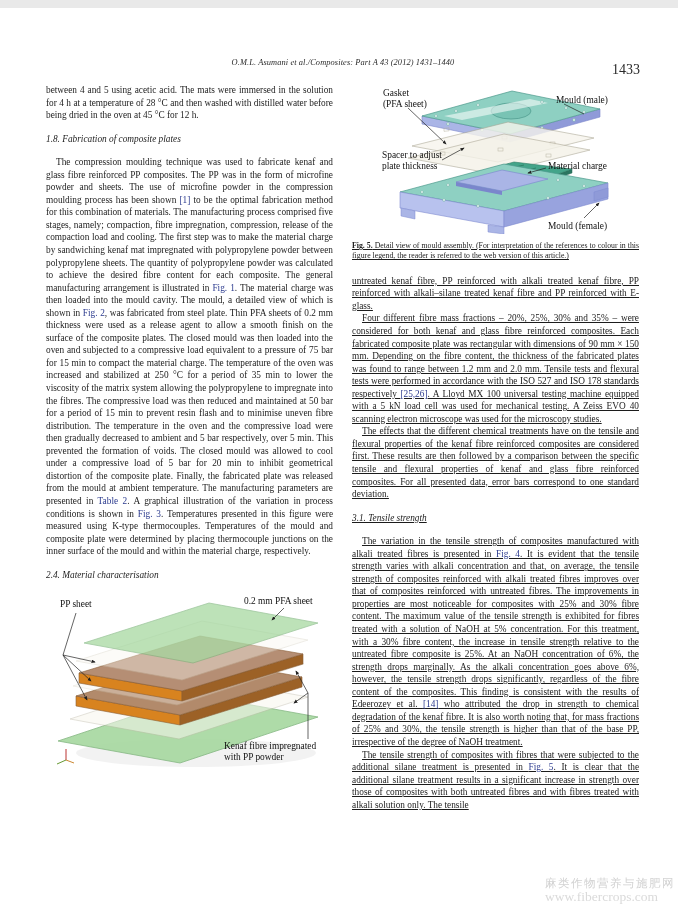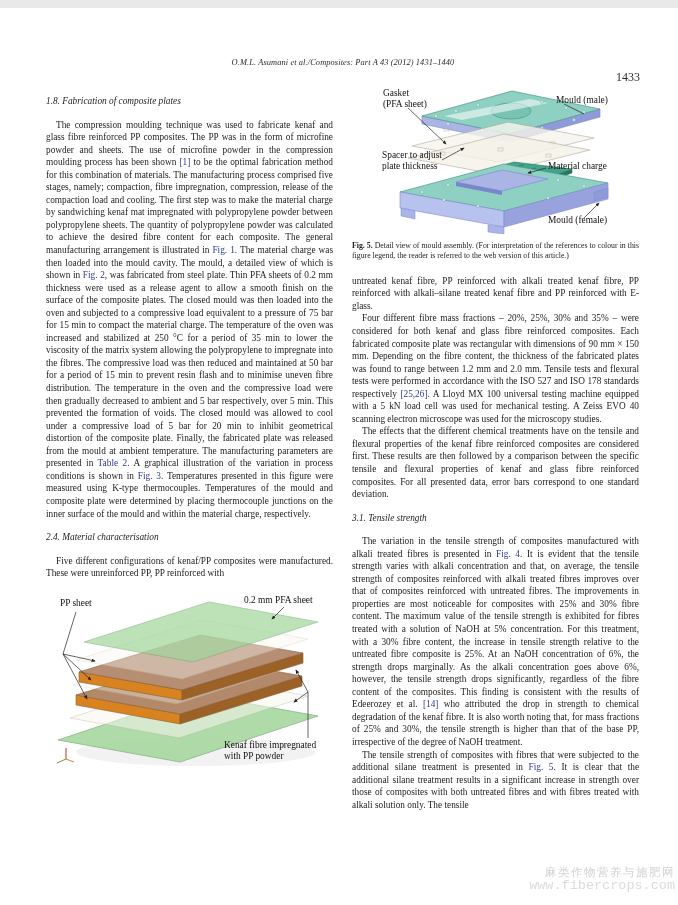--- a/index.html
+++ b/index.html
@@ -5,64 +5,64 @@
   html,body{margin:0;padding:0;background:#e9e9e9;}
   .page{
     position:relative;width:678px;height:905px;background:#ffffff;
     font-family:"Liberation Serif","DejaVu Serif",serif;color:#1c1c1c;
     overflow:hidden;margin:8px auto;
   }
   
   .hdr{position:absolute;left:46px;top:50px;width:594px;height:14px;}
   .hdr-title{position:absolute;left:0;right:0;text-align:center;font-style:italic;
     font-size:8.4px;color:#2a2a2a;letter-spacing:.1px;}
-  .hdr-page{position:absolute;right:0;top:12px;font-size:12px;color:#2a2a2a;}
+  .hdr-page{position:absolute;right:0;top:4px;font-size:14px;color:#2a2a2a;}
   
   .col{position:absolute;top:76px;width:287px;font-size:9.3px;line-height:12.55px;
     text-align:justify;color:#1c1c1c;}
   .col-left{left:46px;}
-  .col-right{left:352px;}
+  .col-right{left:352px;text-decoration:underline;}
   .p{margin:0;}
   .p.indent{text-indent:10px;}
   .h{margin:11px 0;font-size:9.3px;font-weight:normal;line-height:12.55px;}
   .h.italic{font-style:italic;}
   .h.bold{font-weight:bold;}
   .ref-link{color:#2b3a8e;}
   .b{font-weight:bold;}
   
   .figure{position:relative;}
   .fig1{margin-top:12px;height:182px;}
   .fig2{height:150px;margin-bottom:2px;}
   .figlabel{position:absolute;font-size:9.4px;line-height:11px;color:#111;
     white-space:pre-line;text-align:left;}
   .caption{font-size:7.8px;line-height:10.4px;text-align:justify;color:#222;margin:7px 0 0 0;}
   .fig2cap{margin-bottom:13px;}
   svg{display:block;}
   
-  .watermark{position:absolute;right:3px;bottom:20px;text-align:right;
-    font-family:Liberation Mono, monospace;user-select:none;}
+  .watermark{position:absolute;right:3px;bottom:9px;text-align:left;
+    font-family:Liberation Serif, serif;user-select:none;}
   .wm1{font-size:11.5px;color:#d2d2d2;letter-spacing:1.5px;line-height:13px;}
   .wm2{font-size:13.5px;color:#dadada;line-height:14px;}
 </style>
 </head>
 <body>
 
 <div class="page">
 
   <div class="hdr">
     <div class="hdr-title">O.M.L. Asumani et al./Composites: Part A 43 (2012) 1431–1440</div>
     <div class="hdr-page">1433</div>
   </div>
 
   <div class="col col-left">
     <div>
+        <p class="p"><span>between 4 and 5 using acetic acid. The mats were immersed in the solution for 4 h at a temperature of 28 °C and then washed with distilled water before being dried in the oven at 45 °C for 12 h.</span></p>
         <h3 class="h italic"><span>1.8. Fabrication of composite plates</span></h3>
         <p class="p indent"><span>The compression moulding technique was used to fabricate kenaf and glass fibre reinforced PP composites. The PP was in the form of microfine powder and sheets. The use of microfine powder in the compression moulding process has been shown </span><span class="ref-link">[1]</span><span> to be the optimal fabrication method for this combination of materials. The manufacturing process comprised five stages, namely; compaction, fibre impregnation, compression, release of the compaction load and cooling. The first step was to make the material charge by sandwiching kenaf mat impregnated with polypropylene powder between polypropylene sheets. The quantity of polypropylene powder was calculated to achieve the desired fibre content for each composite. The general manufacturing arrangement is illustrated in </span><span class="ref-link">Fig. 1</span><span>. The material charge was then loaded into the mould cavity. The mould, a detailed view of which is shown in </span><span class="ref-link">Fig. 2</span><span>, was fabricated from steel plate. Thin PFA sheets of 0.2 mm thickness were used as a release agent to allow a smooth finish on the surface of the composite plates. The closed mould was then loaded into the oven and subjected to a compressive load equivalent to a pressure of 75 bar for 15 min to compact the material charge. The temperature of the oven was increased and stabilized at 250 °C for a period of 35 min to lower the viscosity of the matrix system allowing the polypropylene to impregnate into the fibres. The compressive load was then reduced and maintained at 50 bar for a period of 15 min to prevent resin flash and to minimise uneven fibre distribution. The temperature in the oven and the compressive load were then gradually decreased to ambient and 5 bar respectively, over 5 min. This prevented the formation of voids. The closed mould was allowed to cool under a compressive load of 5 bar for 20 min to inhibit geometrical distortion of the composite plate. Finally, the fabricated plate was released from the mould at ambient temperature. The manufacturing parameters are presented in </span><span class="ref-link">Table 2</span><span>. A graphical illustration of the variation in process conditions is shown in </span><span class="ref-link">Fig. 3</span><span>. Temperatures presented in this figure were measured using K-type thermocouples. Temperatures of the mould and composite plate were determined by placing thermocouple junctions on the inner surface of the mould and within the material charge, respectively.</span></p>
         <h3 class="h italic"><span>2.4. Material characterisation</span></h3>
-        <p class="p indent"><span>Five different configurations of kenaf/PP composites were manufactured. These were unreinforced PP, PP reinforced with</span></p>
       </div>
 
     <div class="figure fig1">
       <svg width="287" height="182" viewBox="0 0 287 182">
         <defs>
           <marker id="arr" markerWidth="7" markerHeight="7" refX="5" refY="2.5" orient="auto">
             <polygon points="0,0 6,2.5 0,5" fill="#222"></polygon>
           </marker>
         </defs>
 
@@ -182,21 +182,21 @@
         <path d="M90,76 L112,64" stroke="#222" stroke-width="0.7" fill="none" marker-end="url(#arr2)"></path>
         <path d="M194,84 L176,89" stroke="#222" stroke-width="0.7" fill="none" marker-end="url(#arr2)"></path>
         <path d="M232,134 L247,119" stroke="#222" stroke-width="0.7" fill="none" marker-end="url(#arr2)"></path>
       </svg>
       <div class="figlabel" style="left:31px;top:4px;">Gasket
 (PFA sheet)</div>
       <div class="figlabel" style="left:204px;top:11px;">Mould (male)</div>
       <div class="figlabel" style="left:30px;top:66px;">Spacer to adjust
 plate thickness</div>
       <div class="figlabel" style="left:196px;top:77px;">Material charge</div>
-      <div class="figlabel" style="left:196px;top:131px;">Mould (female)</div>
+      <div class="figlabel" style="left:196px;top:137px;">Mould (female)</div>
     </div>
     <p class="caption fig2cap"><span class="b">Fig. 5.</span><span> Detail view of mould assembly. (For interpretation of the references to colour in this figure legend, the reader is referred to the web version of this article.)</span></p>
 
     <div>
         <p class="p"><span>untreated kenaf fibre, PP reinforced with alkali treated kenaf fibre, PP reinforced with alkali–silane treated kenaf fibre and PP reinforced with E-glass.</span></p>
         <p class="p indent"><span>Four different fibre mass fractions – 20%, 25%, 30% and 35% – were considered for both kenaf and glass fibre reinforced composites. Each fabricated composite plate was rectangular with dimensions of 90 mm × 150 mm. Depending on the fibre content, the thickness of the fabricated plates was found to range between 1.2 mm and 2.0 mm. Tensile tests and flexural tests were performed in accordance with the ISO 527 and ISO 178 standards respectively </span><span class="ref-link">[25,26]</span><span>. A Lloyd MX 100 universal testing machine equipped with a 5 kN load cell was used for mechanical testing. A Zeiss EVO 40 scanning electron microscope was used for the microscopy studies.</span></p>
         <p class="p indent"><span>The effects that the different chemical treatments have on the tensile and flexural properties of the kenaf fibre reinforced composites are considered first. These results are then followed by a comparison between the specific tensile and flexural properties of kenaf and glass fibre reinforced composites. For all presented data, error bars correspond to one standard deviation.</span></p>
         <h3 class="h italic"><span>3.1. Tensile strength</span></h3>
         <p class="p indent"><span>The variation in the tensile strength of composites manufactured with alkali treated fibres is presented in </span><span class="ref-link">Fig. 4</span><span>. It is evident that the tensile strength varies with alkali concentration and that, on average, the tensile strength of composites reinforced with alkali treated fibres improves over that of composites reinforced with untreated fibres. The improvements in properties are most noticeable for composites with 25% and 30% fibre content. The maximum value of the tensile strength is exhibited for fibres treated with a solution of NaOH at 5% concentration. For this treatment, with a 30% fibre content, the increase in tensile strength relative to the untreated fibre composite is 25%. At an NaOH concentration of 6%, the strength drops marginally. As the alkali concentration goes above 6%, however, the tensile strength drops significantly, regardless of the fibre content of the composites. This finding is consistent with the results of Edeerozey et al. </span><span class="ref-link">[14]</span><span> who attributed the drop in strength to chemical degradation of the kenaf fibre. It is also worth noting that, for mass fractions of 25% and 30%, the tensile strength is higher than that of the base PP, irrespective of the degree of NaOH treatment.</span></p>
         <p class="p indent"><span>The tensile strength of composites with fibres that were subjected to the additional silane treatment is presented in </span><span class="ref-link">Fig. 5</span><span>. It is clear that the additional silane treatment results in a significant increase in strength over those of composites with both untreated fibres and with fibres treated with alkali solution only. The tensile</span></p>

